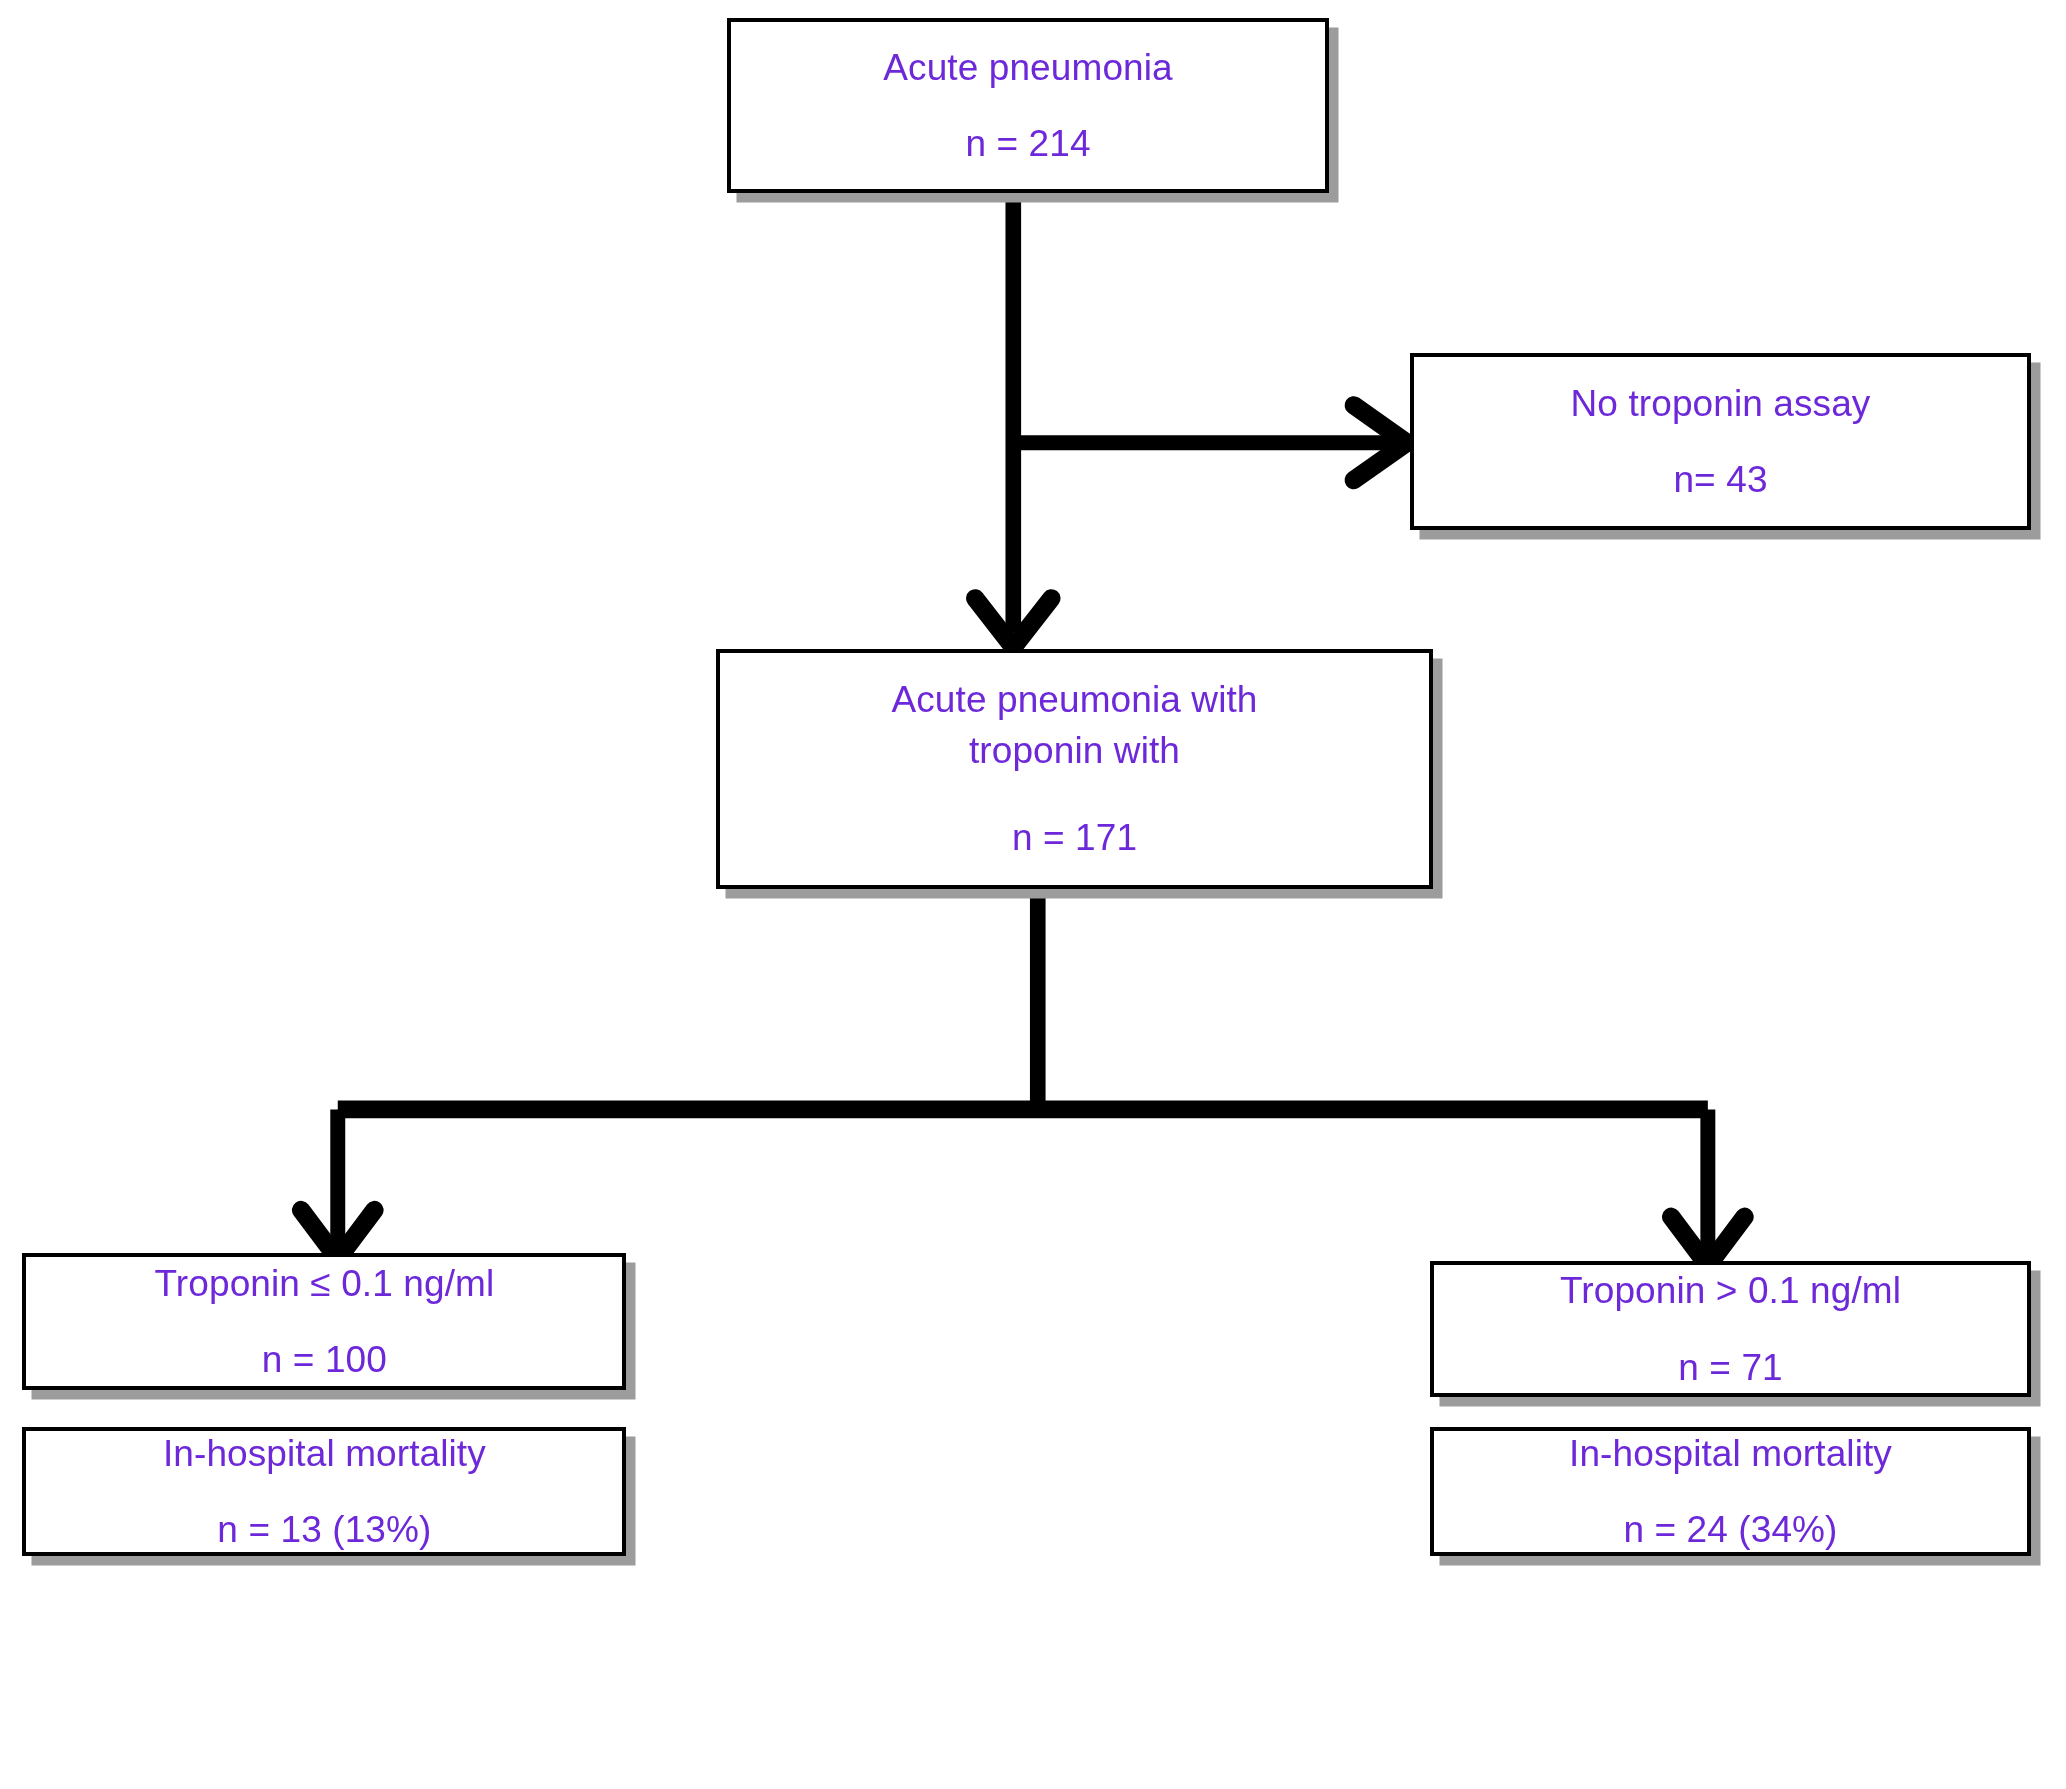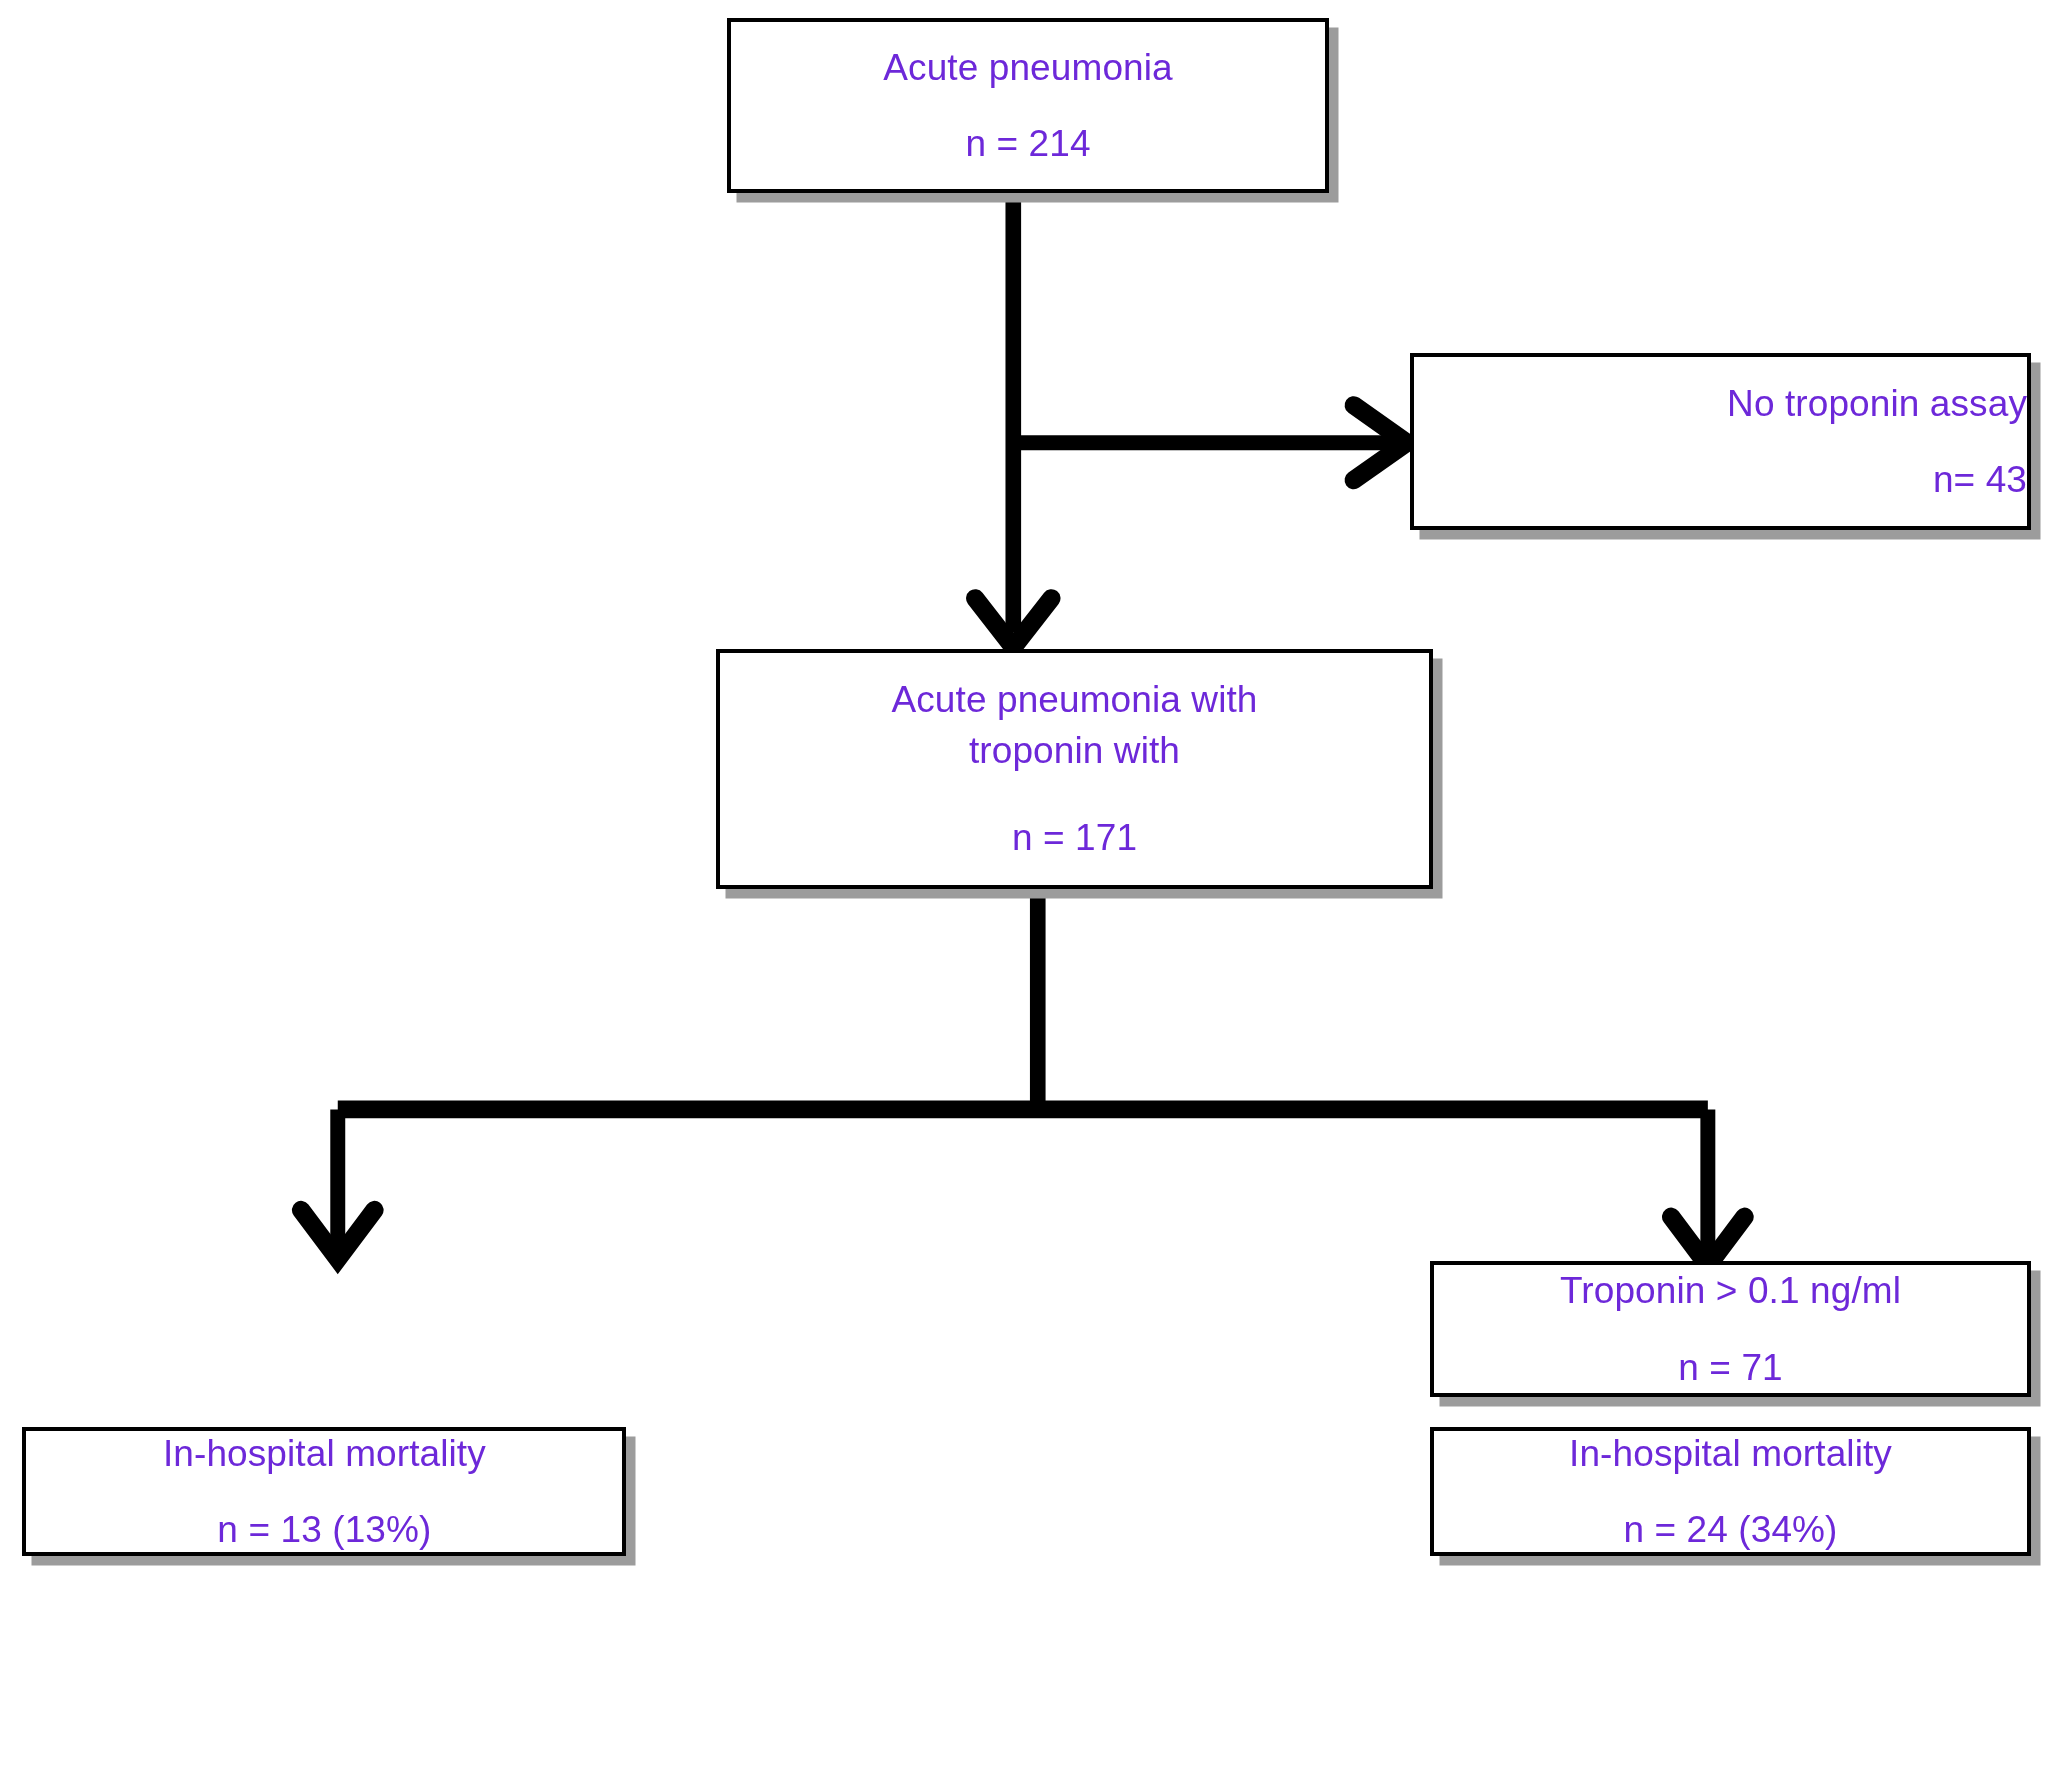--- a/index.html
+++ b/index.html
@@ -51,21 +51,21 @@
     margin-top: 35px;
   }
   .node-box.two-title .title-line + .title-line {
     margin-top: 9.5px;
   }
   .node-box.two-title .count-line {
     margin-top: 46px;
   }
   
   #box-acute-pneumonia     { left: 727px; top: 18.4px;   width: 602px;  height: 175px; }
-  #box-no-troponin-assay   { left: 1410px; top: 353px;  width: 621px;  height: 177px; align-items: flex-end; }
+  #box-no-troponin-assay   { left: 1410px; top: 353px;  width: 621px;  height: 177px; }
   #box-pneumonia-troponin  { left: 680px; top: 649px;  width: 717px; height: 240px; margin-left: 36px; }
   #box-troponin-low        { left: 22.4px;   top: 1253px; width: 604px;  height: 137px; }
   #box-troponin-high       { left: 1430px; top: 1261px; width: 601px;  height: 136px; }
   #box-mortality-low       { left: 22.4px;   top: 1427px; width: 604px;  height: 129px; }
   #box-mortality-high      { left: 1430px; top: 1427px; width: 601px;  height: 129px; }
 </style>
 </head>
 <body>
 
 <div id="flow-root">
@@ -101,20 +101,24 @@
     <div class="node-line title-line">No troponin assay</div>
     <div class="node-line count-line">n= 43</div>
   </div>
 
   <div class="node-box two-title" id="box-pneumonia-troponin">
     <div class="node-line title-line">Acute pneumonia with</div>
     <div class="node-line title-line">troponin with</div>
     <div class="node-line count-line">n = 171</div>
   </div>
 
+  <div class="node-box" id="box-troponin-low">
+    <div class="node-line title-line">Troponin ≤ 0.1 ng/ml</div>
+    <div class="node-line count-line">n = 100</div>
+  </div>
 
   <div class="node-box" id="box-troponin-high">
     <div class="node-line title-line">Troponin &gt; 0.1 ng/ml</div>
     <div class="node-line count-line">n = 71</div>
   </div>
 
   <div class="node-box" id="box-mortality-low">
     <div class="node-line title-line">In-hospital mortality</div>
     <div class="node-line count-line">n = 13 (13%)</div>
   </div>

